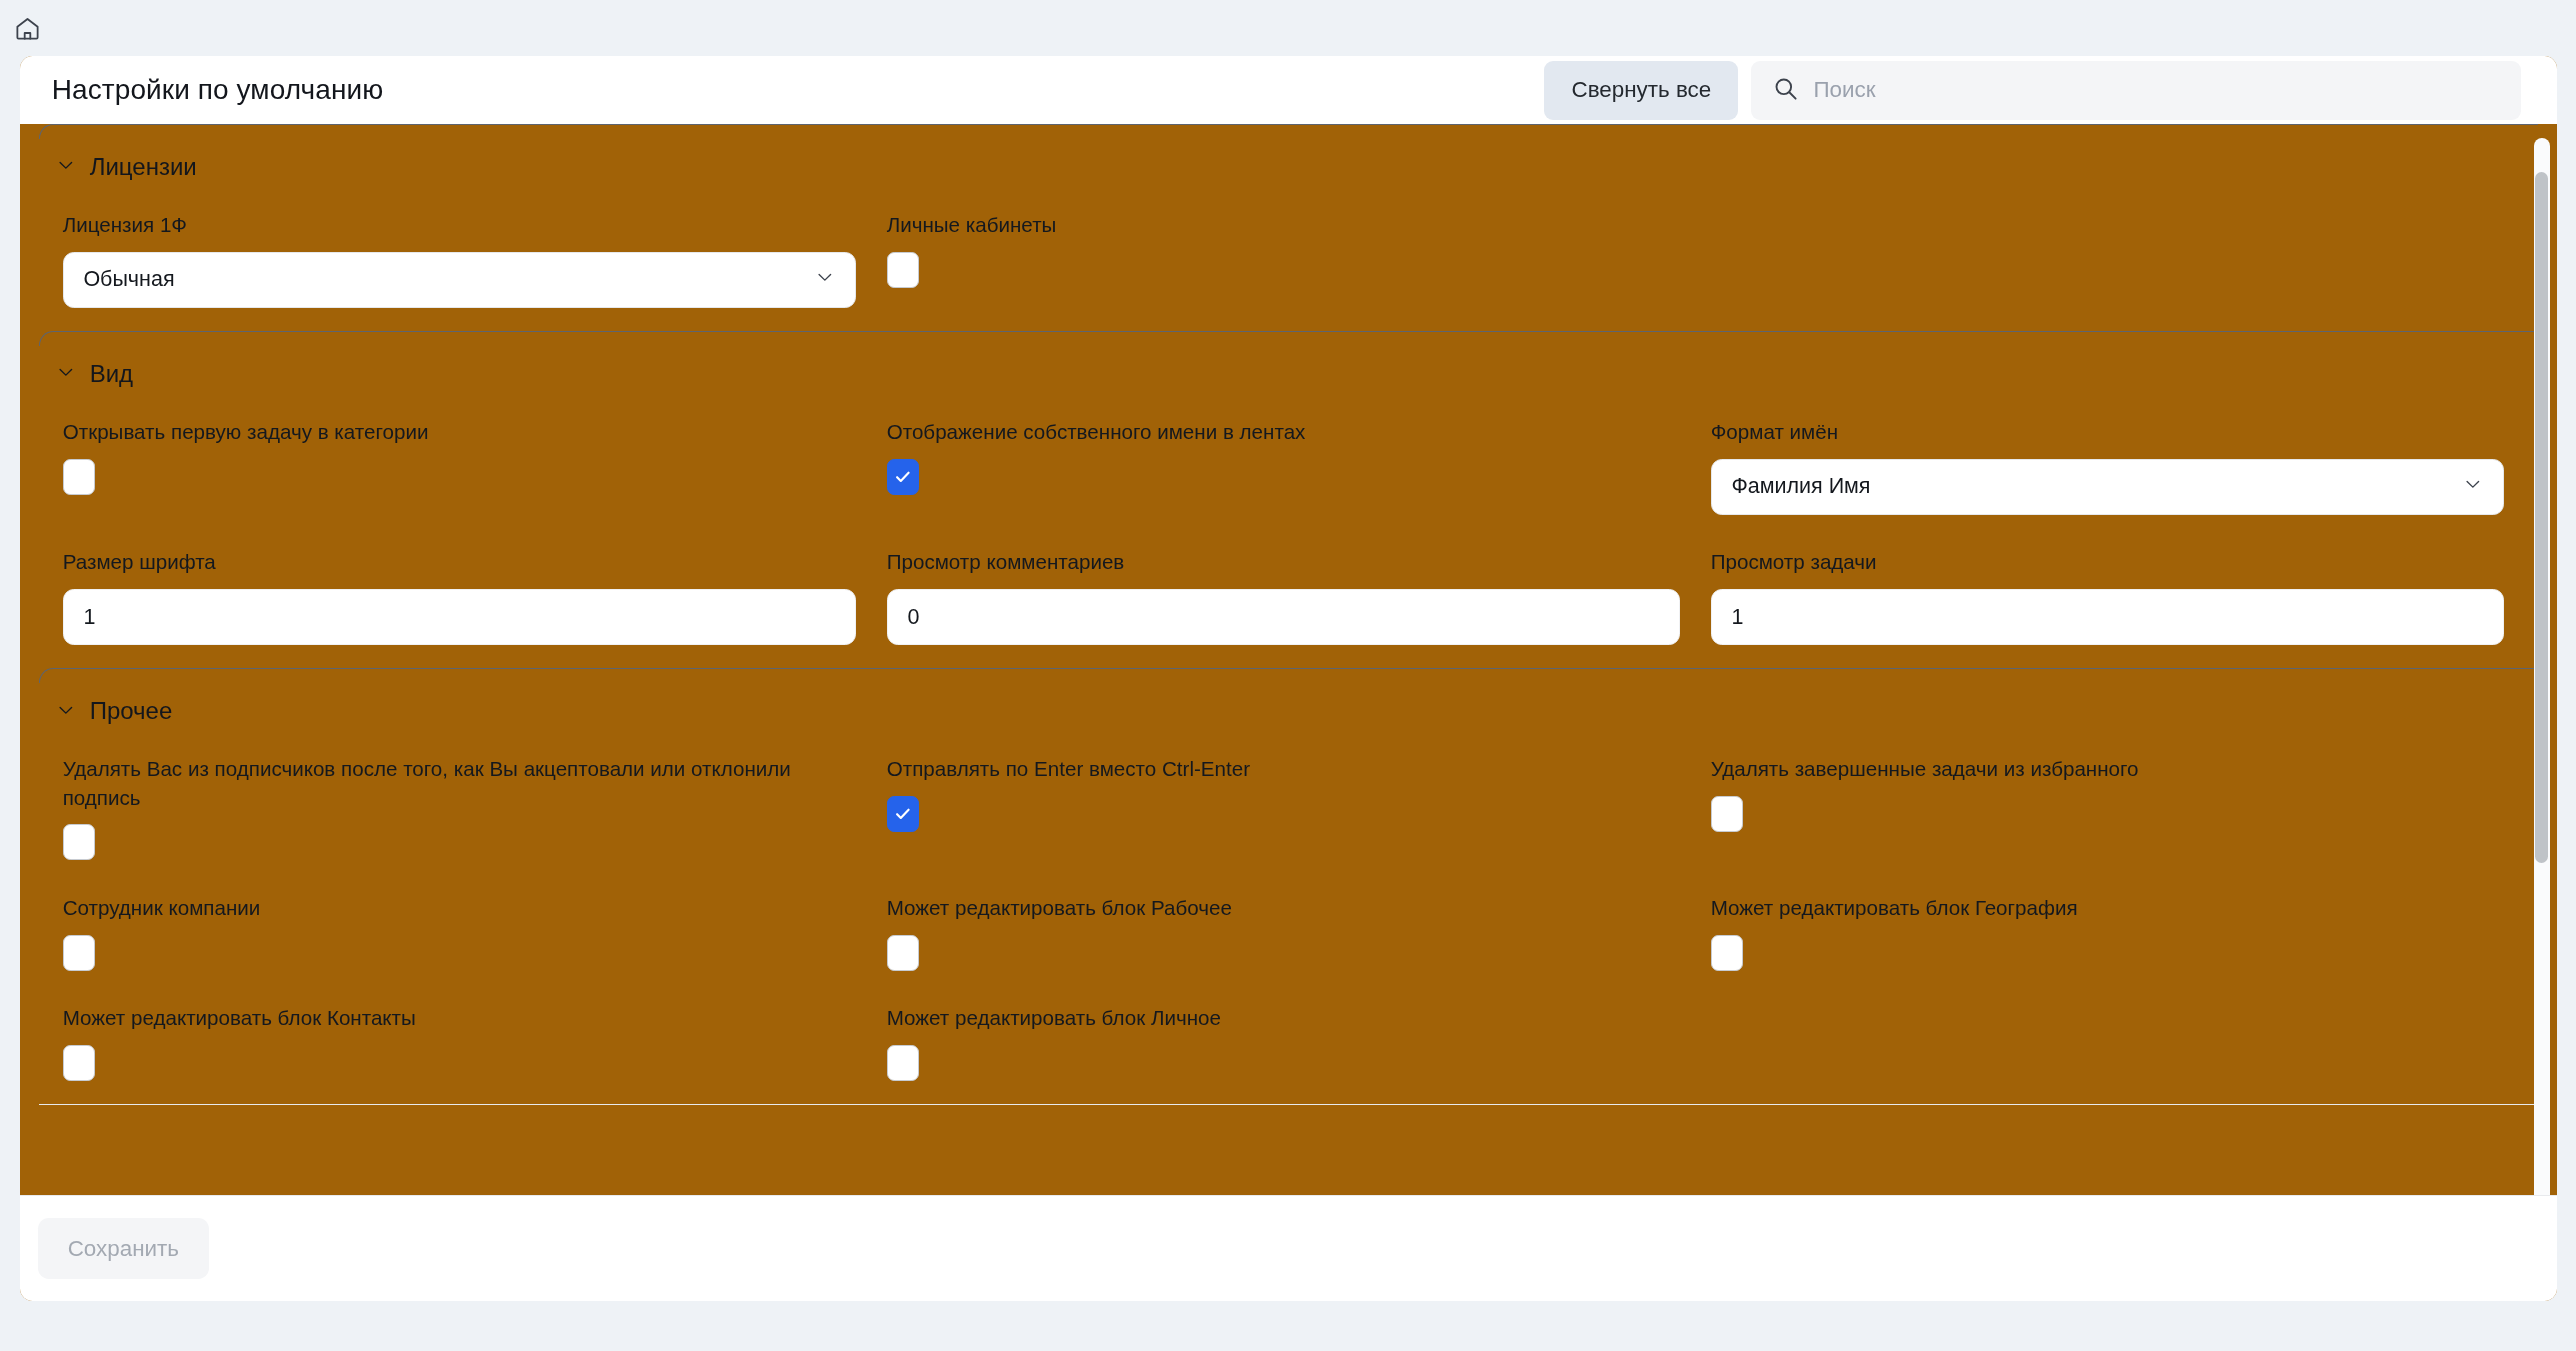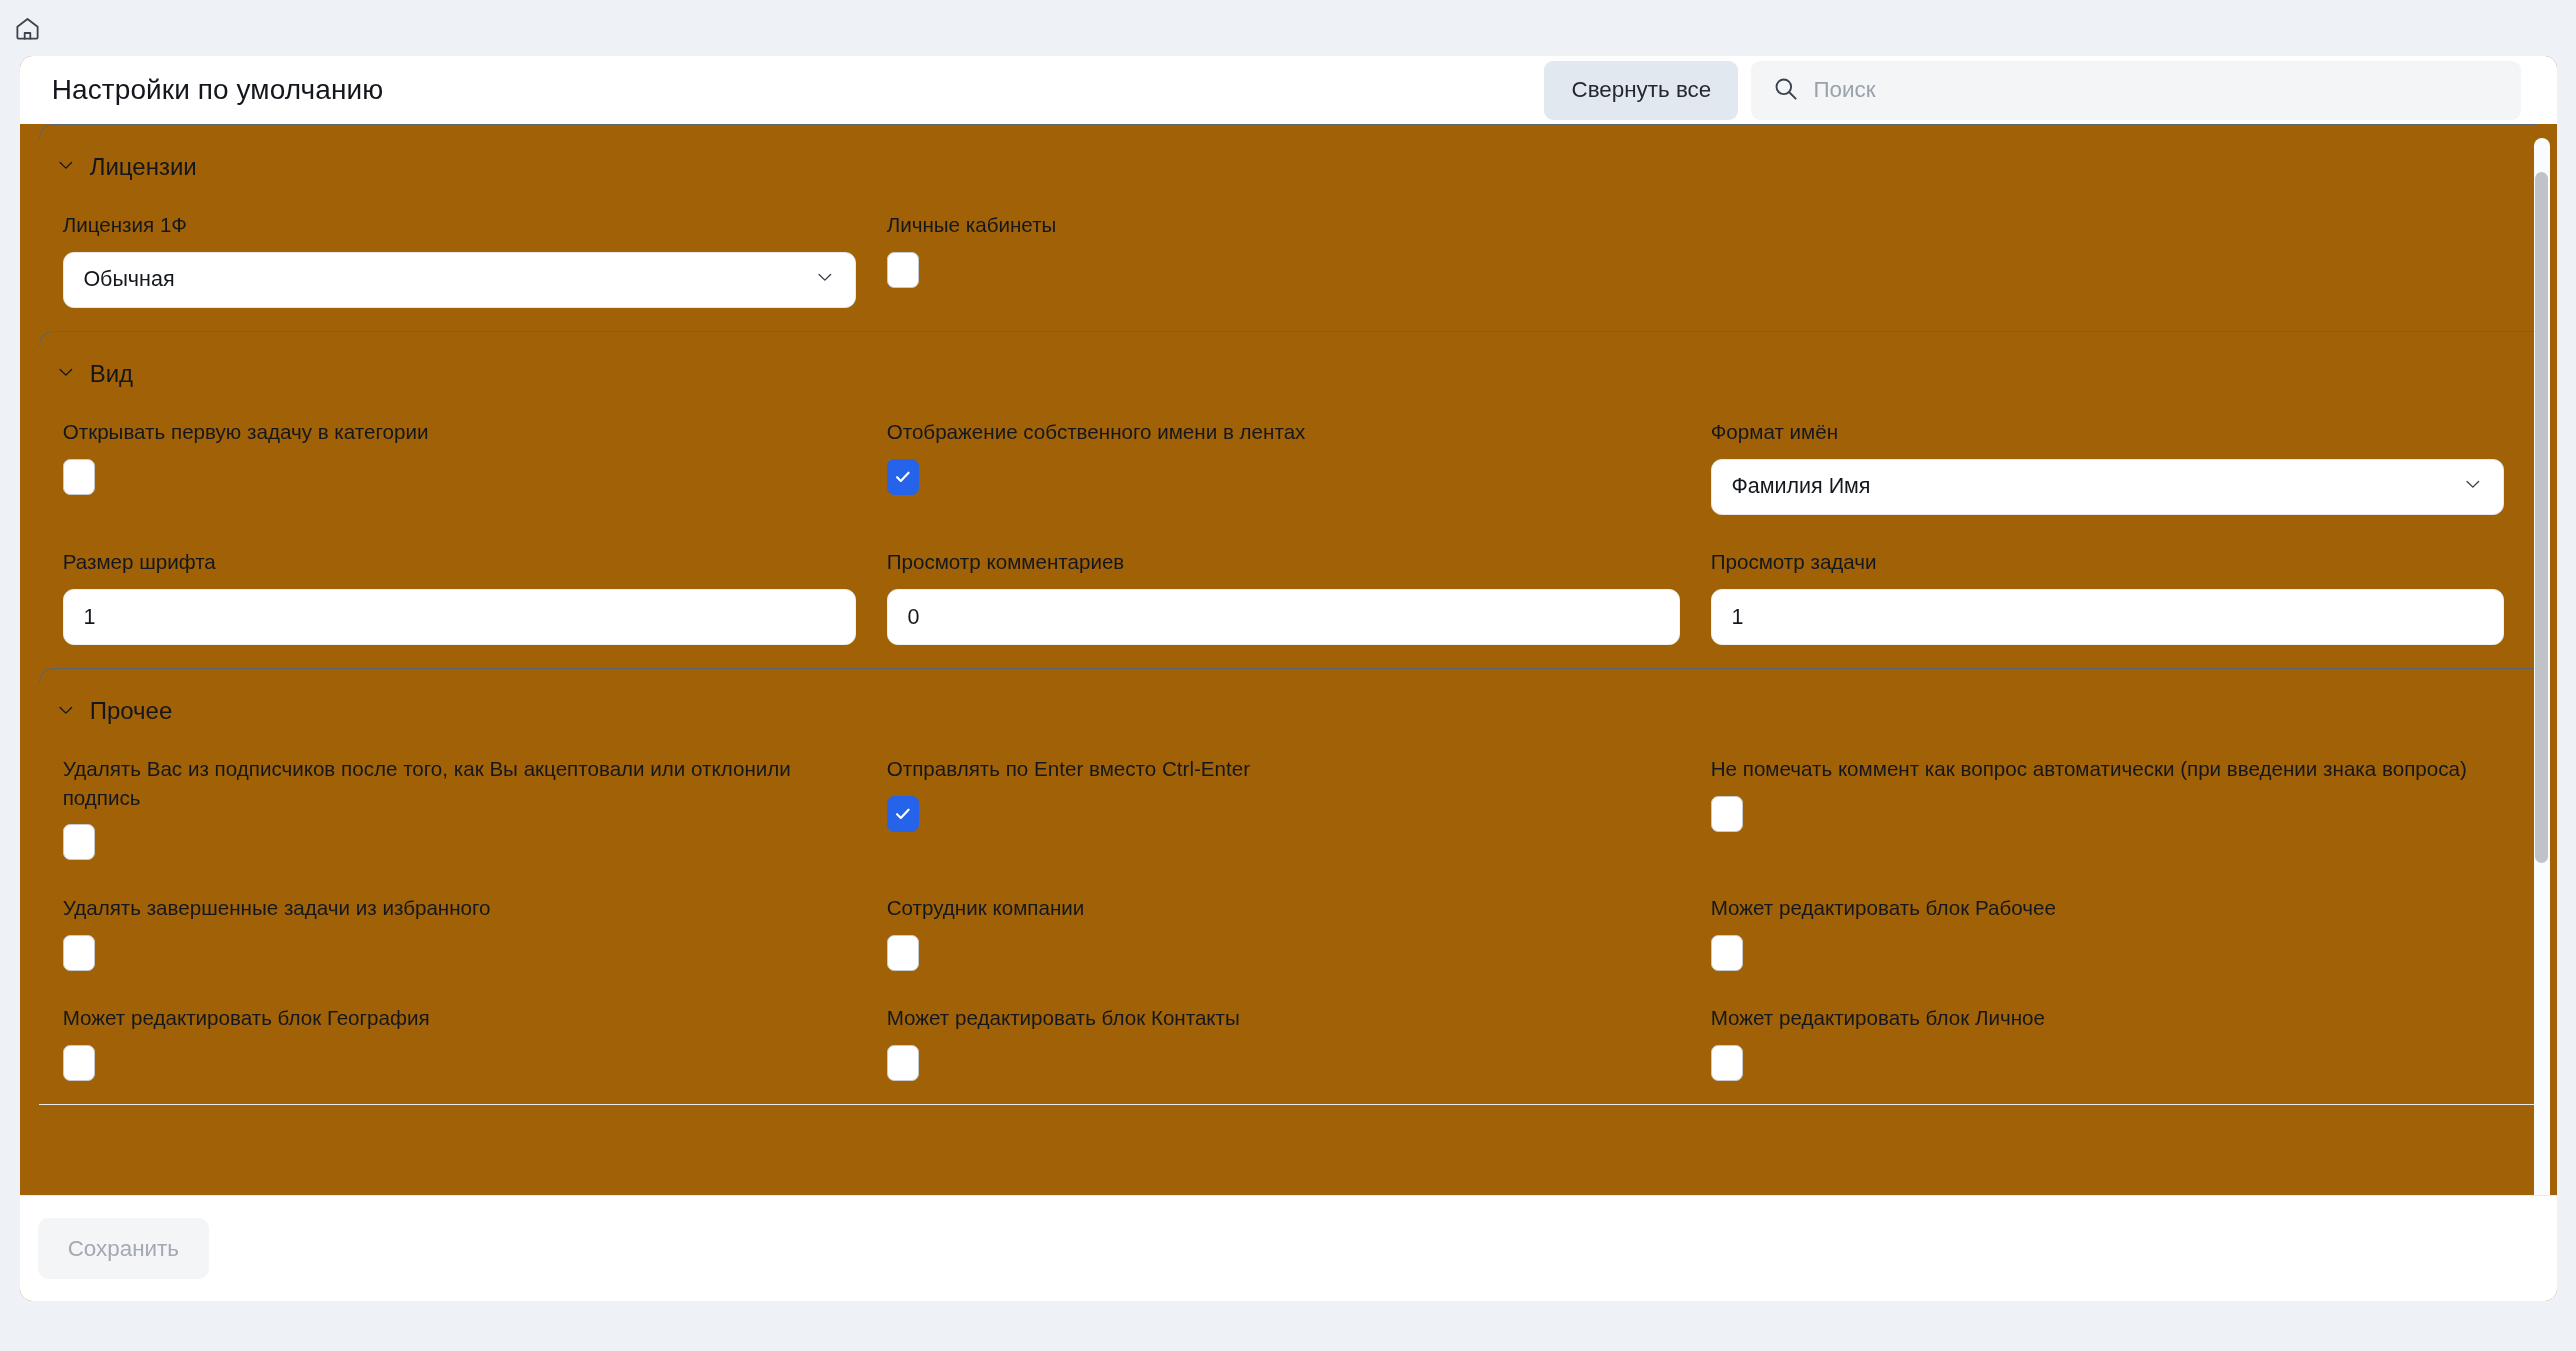--- a/index.html
+++ b/index.html
@@ -391,24 +391,20 @@
               </div>
               <div class="field">
                 <div class="field-label">Отправлять по Enter вместо Ctrl-Enter</div>
                 <div class="checkbox checked">
                   <svg class="tick" width="19.7" height="19.7" viewBox="0 0 24 24" fill="none" stroke="#ffffff" stroke-width="2.6" stroke-linecap="round" stroke-linejoin="round">
                     <path d="M5 12.5l4.5 4.5L19 7"></path>
                   </svg>
                 </div>
               </div>
               <div class="field">
-                <div class="field-label">Не помечать коммент как вопрос автоматически (при введении знака вопроса)</div>
-                <div class="checkbox"></div>
-              </div>
-              <div class="field">
                 <div class="field-label">Удалять завершенные задачи из избранного</div>
                 <div class="checkbox"></div>
               </div>
               <div class="field">
                 <div class="field-label">Сотрудник компании</div>
                 <div class="checkbox"></div>
               </div>
               <div class="field">
                 <div class="field-label">Может редактировать блок Рабочее</div>
                 <div class="checkbox"></div>

